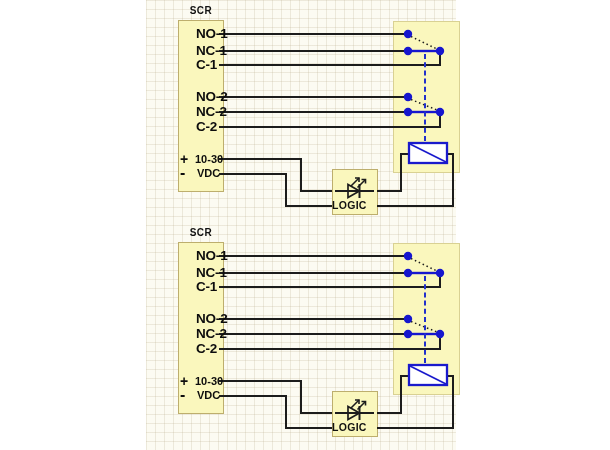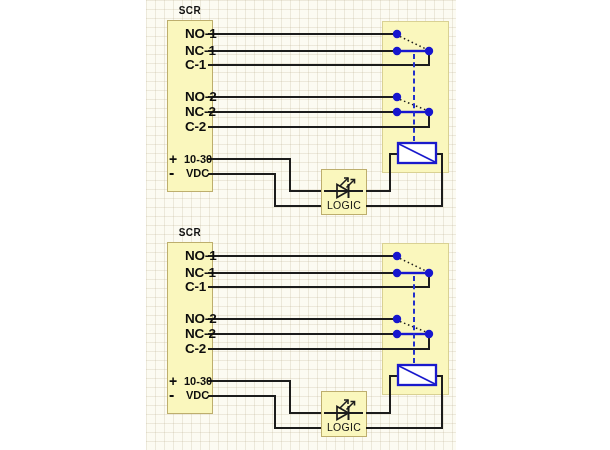--- a/index.html
+++ b/index.html
@@ -8,21 +8,21 @@
     overflow:hidden;font-family:"Liberation Sans",sans-serif;
   }
   .paper{
     position:absolute;left:146px;top:0;width:310px;height:450px;
     background-color:#fcfbf2;
     background-image:
       linear-gradient(rgba(195,185,155,0.28) 1px, transparent 1px),
       linear-gradient(90deg, rgba(195,185,155,0.28) 1px, transparent 1px);
     background-size:9px 9px;
   }
-  .module{position:absolute;left:0;width:504px;height:228px;}
+  .module{position:absolute;left:11px;width:504px;height:228px;}
   .scr-label{
     position:absolute;left:167px;top:5px;width:46px;text-align:center;
     font-weight:bold;font-size:10px;letter-spacing:0.5px;color:#111;
   }
   .scr-box{
     position:absolute;left:167px;top:20px;width:46px;height:172px;
     background:#faf7bd;border:1px solid #bdae6d;box-sizing:border-box;
   }
   .contact-box{
     position:absolute;left:382px;top:21px;width:67px;height:152px;
@@ -31,22 +31,22 @@
   .logic-box{
     position:absolute;left:321px;top:169px;width:46px;height:46px;
     background:#faf7bd;border:1px solid #bdae6d;box-sizing:border-box;
   }
   .term{
     position:absolute;left:169px;height:16px;line-height:16px;
     font-weight:bold;font-size:13.5px;color:#0d0d0d;letter-spacing:-0.2px;padding-left:16px;
   }
   .pwr{position:absolute;font-weight:bold;color:#0d0d0d;}
   .logic-label{
-    position:absolute;left:321px;top:199px;width:46px;text-align:center;
-    font-weight:normal;font-size:10.5px;letter-spacing:0.3px;color:#111;
+    position:absolute;left:321px;top:199px;width:46px;
+    font-weight:bold;font-size:10.5px;letter-spacing:0.3px;color:#111;
   }
   svg.wires{position:absolute;left:0;top:0;pointer-events:none;}
 </style>
 </head>
 <body>
 
 <div id="canvas">
   <div class="paper"></div>
 <div class="module" style="top: 0px;">
   <div class="scr-label">SCR</div>

